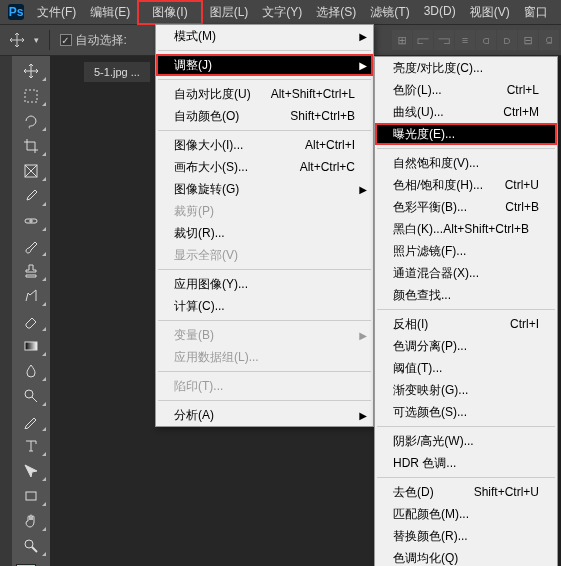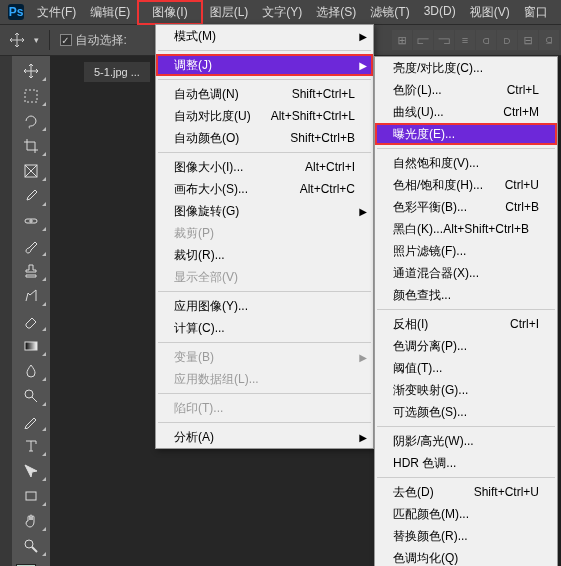--- a/index.html
+++ b/index.html
@@ -22,21 +22,21 @@
 .swatch .mini{position:absolute;right:0;top:0;width:10px;height:10px;font-size:9px;color:#ccc}
 .docarea{position:absolute;left:50px;top:56px;right:0;bottom:0;background:#262626}
 .tab{position:absolute;left:34px;top:6px;background:#3a3a3a;color:#ddd;padding:4px 10px;font-size:11px}
 .menu{position:absolute;background:#f0f0f0;border:1px solid #999;box-shadow:2px 2px 6px rgba(0,0,0,.4);color:#000}
 .menu .row{height:22px;display:flex;align-items:center;padding:0 18px 0 18px;position:relative;white-space:nowrap}
 .menu .row.disabled{color:#9a9a9a}
 .menu .row .arr{position:absolute;right:6px;font-size:10px}
 .menu .row .sc{position:absolute;right:18px}
 .menu .row .sc.wide{right:28px}
 .menu .sep{height:1px;background:#ccc;margin:3px 2px}
-.menu .row.sel{background:#6d28d9;color:#fff}
+.menu .row.sel{background:#000000;color:#fff}
 .menu .row.hlred{outline:2px solid #e33;outline-offset:-2px}
 #menu1{left:155px;top:24px;width:219px}
 #menu2{left:374px;top:56px;width:184px}
 .alignicons{position:absolute;right:2px;top:30px;display:flex;gap:1px}
 .alignicons .ai{width:20px;height:20px;background:#4a4a4a;display:flex;align-items:center;justify-content:center;color:#888;font-size:11px}
 .watermark{position:absolute;left:190px;top:190px;color:rgba(255,255,255,.08);font-size:42px;transform:rotate(-18deg);pointer-events:none;letter-spacing:2px}
 .watermark2{position:absolute;left:170px;top:260px;color:rgba(255,255,255,.07);font-size:18px;transform:rotate(-18deg);pointer-events:none;letter-spacing:1px}
 svg{display:block}
 </style>
 </head>
@@ -350,24 +350,20 @@
       <span>模式(M)</span>
       <span class="arr">▶</span>
     </div>
     <div class="sep"></div>
     <div class="row sel hlred">
       <span>调整(J)</span>
       <span class="arr">▶</span>
     </div>
     <div class="sep"></div>
     <div class="row">
-      <span>自动色调(N)</span>
-      <span class="sc">Shift+Ctrl+L</span>
-    </div>
-    <div class="row">
       <span>自动对比度(U)</span>
       <span class="sc">Alt+Shift+Ctrl+L</span>
     </div>
     <div class="row">
       <span>自动颜色(O)</span>
       <span class="sc">Shift+Ctrl+B</span>
     </div>
     <div class="sep"></div>
     <div class="row">
       <span>图像大小(I)...</span>

